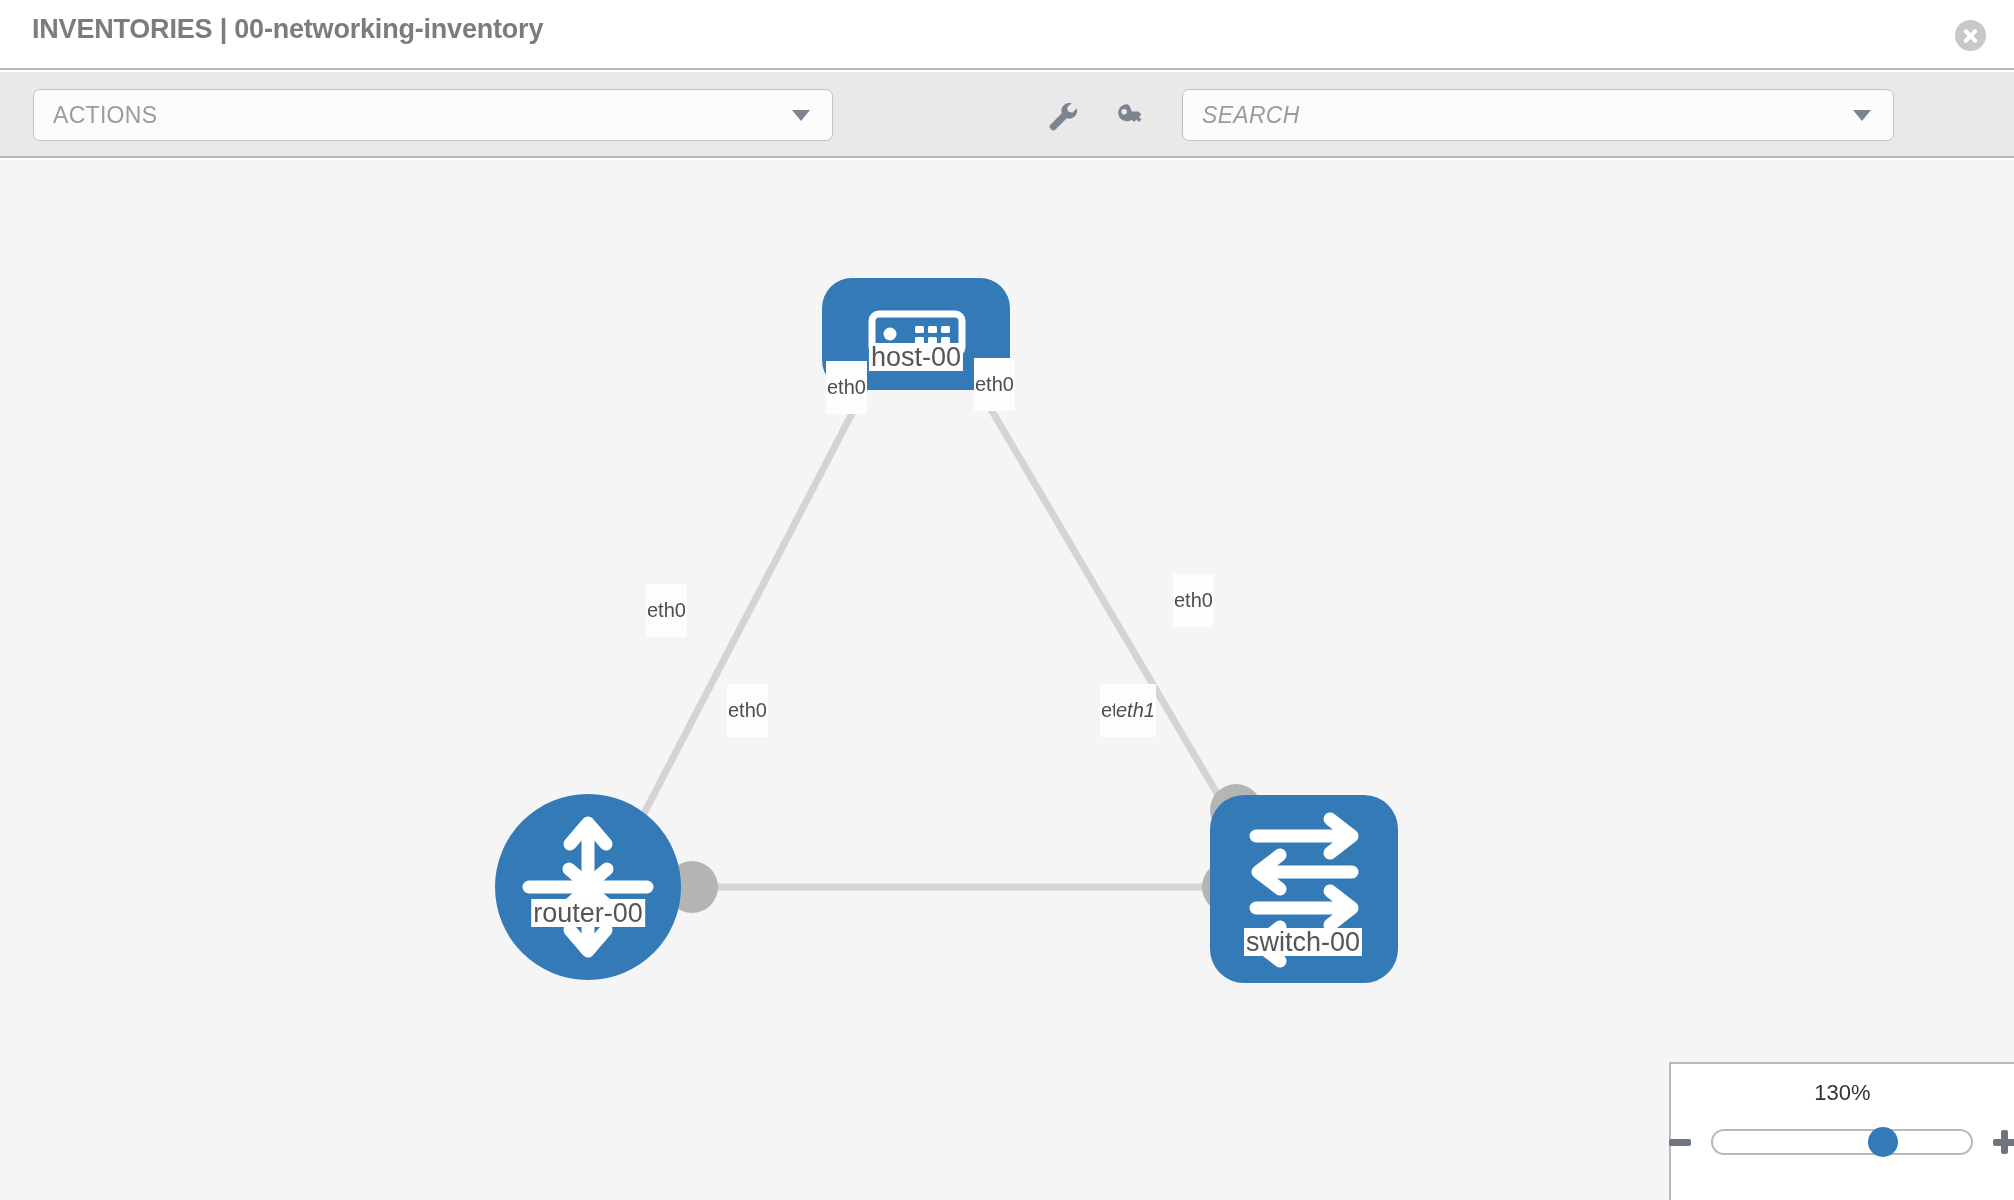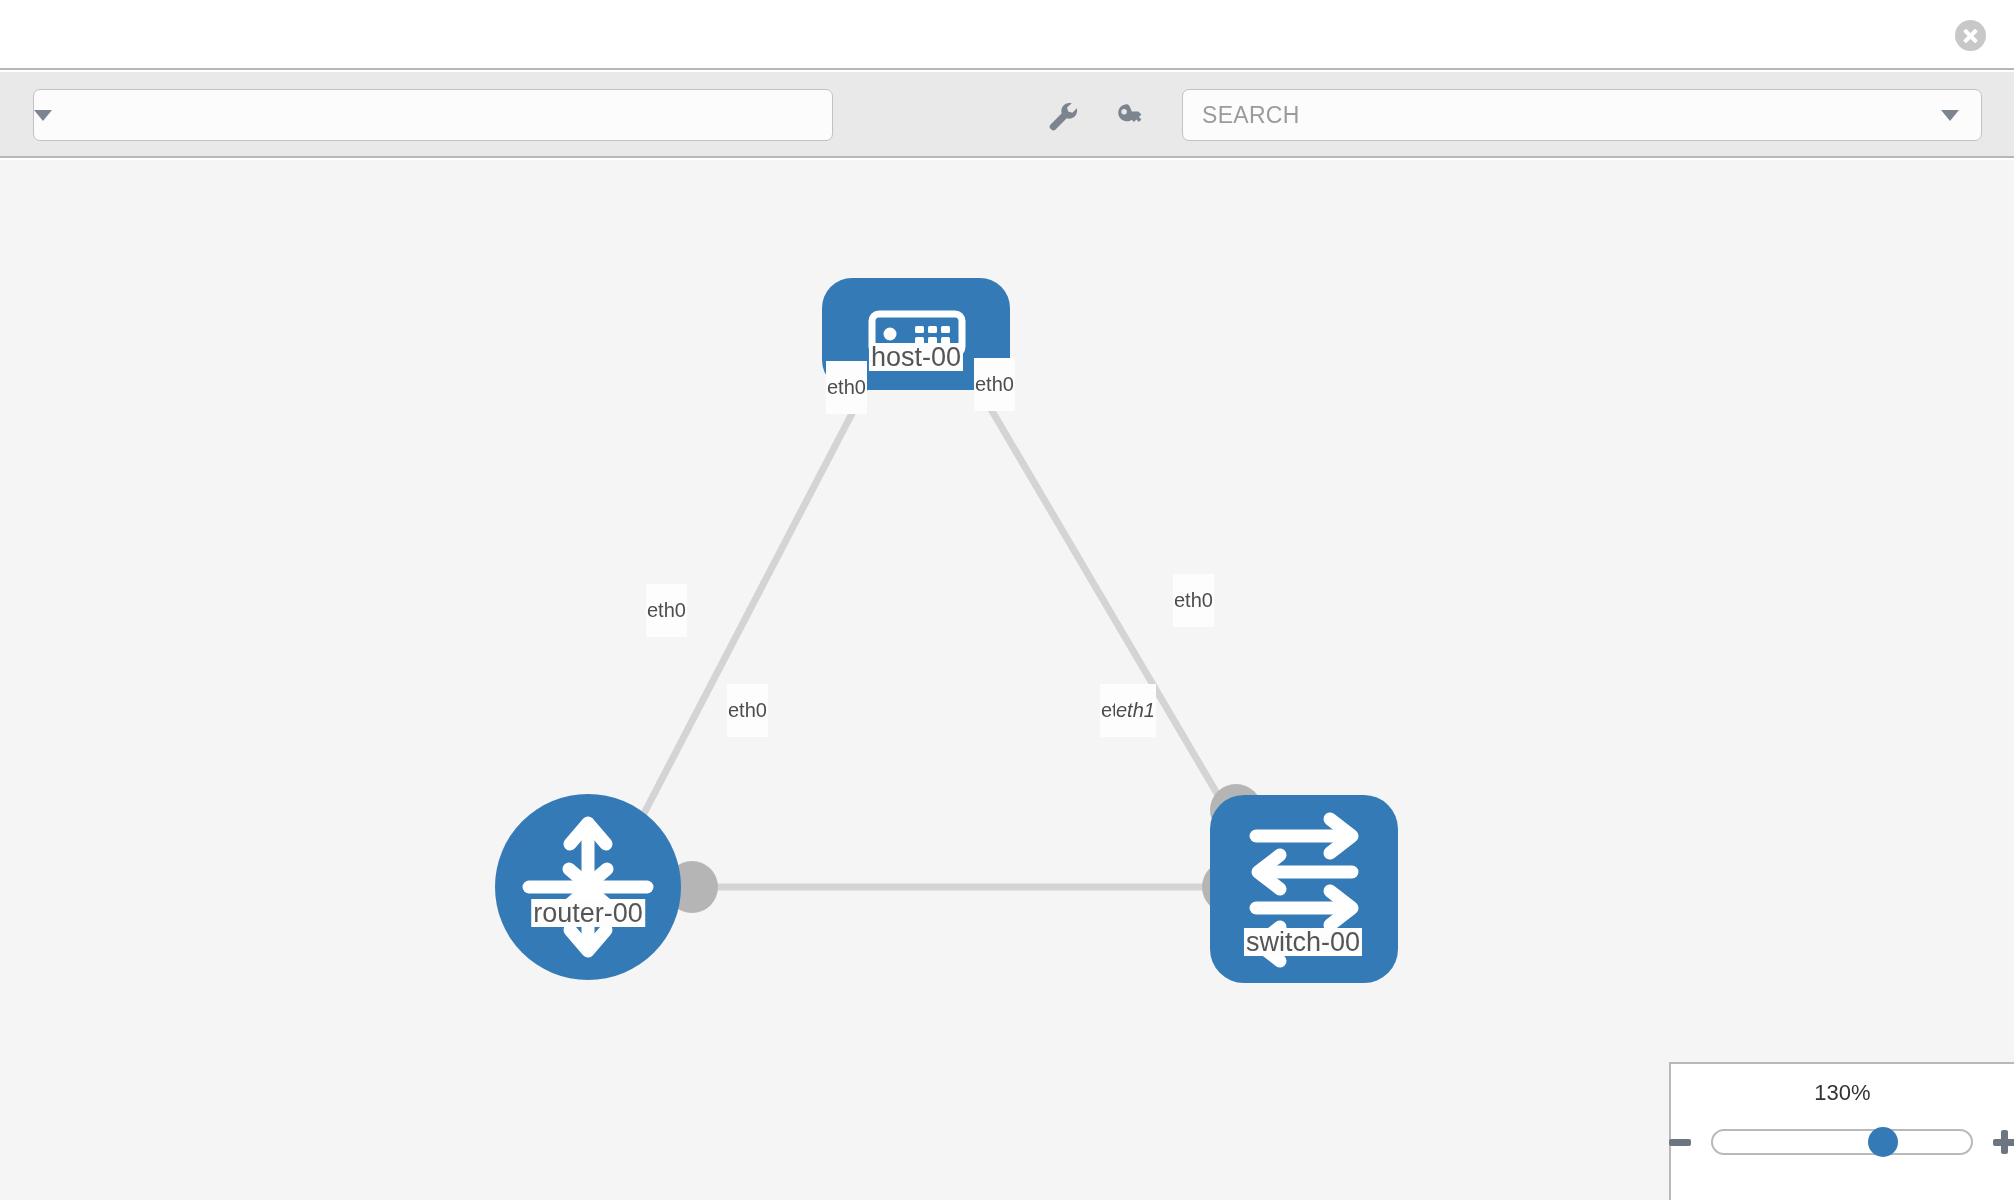--- a/index.html
+++ b/index.html
@@ -91,21 +91,21 @@
     font-stretch: condensed;
   }
   .dropdown .caret {
     width: 0; height: 0;
     margin-right: 22px;
     border-left: 9px solid transparent;
     border-right: 9px solid transparent;
     border-top: 11px solid #7c8490;
   }
   #actions-dropdown { left: 33px; top: 17px; width: 800px; }
-  #search-dropdown  { left: 1182px; top: 17px; width: 800px; }
+  #search-dropdown  { left: 1182px; top: 17px; width: 712px; font-style: italic; }
 
   .tool-icon {
     position: absolute;
     top: 28px;
     width: 34px; height: 34px;
     cursor: pointer;
   }
   #wrench-icon { left: 1046px; }
   #key-icon    { left: 1114px; }
   .tool-icon svg { display: block; width: 34px; height: 34px; }
@@ -219,26 +219,28 @@
     transform: translate(-50%, -50%);
     cursor: grab;
   }
 </style>
 </head>
 <body>
 
 <div id="app">
 
   <div class="header">
+    <div class="page-title">INVENTORIES | 00-networking-inventory</div>
     <div class="close-btn"></div>
   </div>
 
   <div class="toolbar">
 
     <div class="dropdown" id="actions-dropdown">
+      <span class="dd-label">ACTIONS</span>
       <span class="caret"></span>
     </div>
 
     <div class="tool-icon" id="wrench-icon">
       <svg viewBox="0 0 32 32" aria-hidden="true">
         <path fill="#7c8490" d="M24.2 3.1c-3.9-1.2-8.1 0.9-9.4 4.8-0.5 1.6-0.5 3.2 0 4.6L4.1 23.2c-1 1-1 2.6 0 3.6l1.1 1.1c1 1 2.6 1 3.6 0L19.5 17.2c1.5 0.5 3.1 0.5 4.7 0 3.9-1.3 6-5.5 4.8-9.4l-4.2 4.2-3.9-1.1-1.1-3.9 4.4-3.9z"></path>
       </svg>
     </div>
 
     <div class="tool-icon" id="key-icon">

